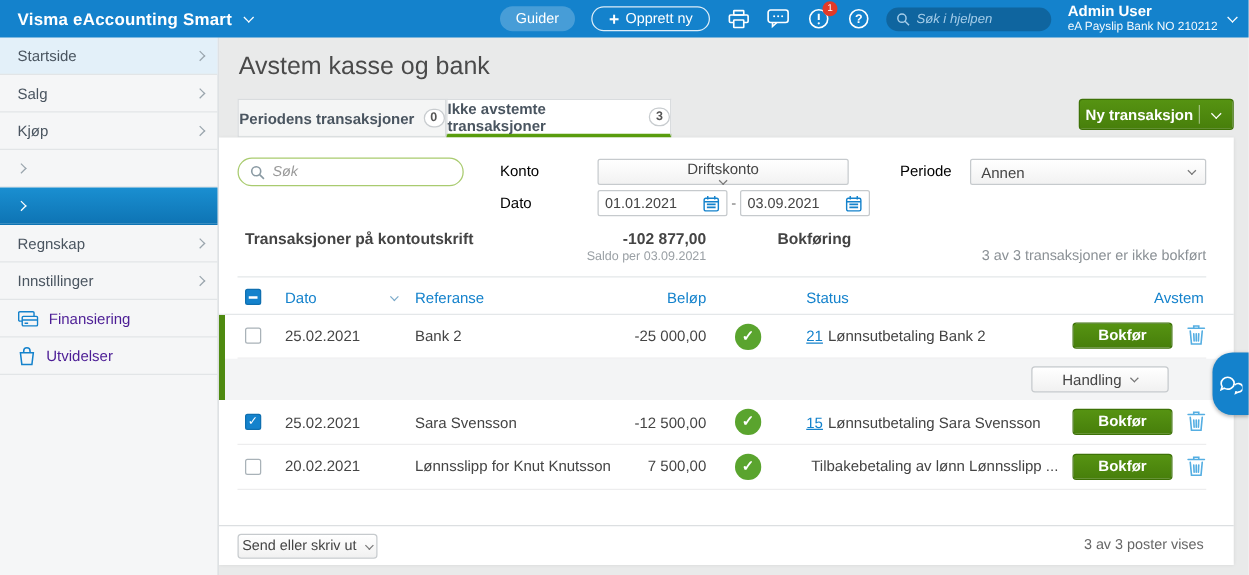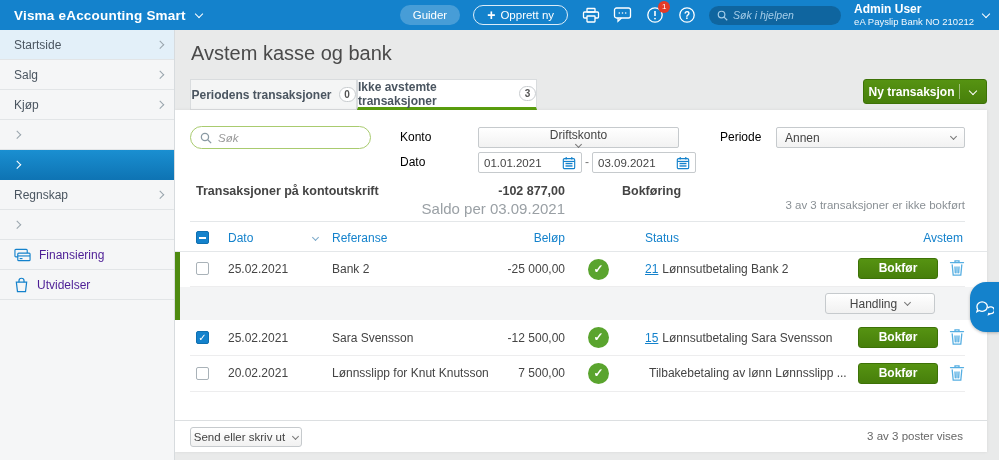--- a/index.html
+++ b/index.html
@@ -54,21 +54,21 @@
   .f-search input { flex:1; min-width:0; border:none; outline:none; font-size:11.5px; color:#555; font-family:inherit; background:transparent; }
   .f-search input::placeholder { color:#999; font-style:italic; }
   .flabel { position:absolute; font-size:12px; color:#000000; line-height:21px; }
   .select { background:linear-gradient(#fff,#f2f2f2); border:1px solid #c6cacd; border-radius:2px; display:flex; align-items:center; justify-content:space-between; padding:0 8px; font-size:12px; color:#444; height:21px; cursor:pointer; }
   .select .chv { color:#777; width:5px; height:5px; margin-top:-2px; }
   .dinput { background:#fff; border:1px solid #c6cacd; border-radius:2px; display:flex; align-items:center; justify-content:space-between; padding:0 5px; font-size:11.5px; color:#444; height:21px; }
 
   .bold { font-weight:700; }
   .sum-title { position:absolute; left:196px; top:184px; font-size:12.5px; color:#444; }
   .sum-amt { position:absolute; left:420px; top:184px; width:145px; text-align:right; font-size:12.5px; color:#444; }
-  .sum-saldo { position:absolute; left:400px; top:200px; width:165px; text-align:right; font-size:15px; color:#9aa0a5; }
+  .sum-saldo { position:absolute; left:400px; top:200px; width:165px; text-align:right; font-size:10px; color:#9aa0a5; }
   .sum-bok { position:absolute; left:622px; top:184px; font-size:12.5px; color:#444; }
   .sum-note { position:absolute; left:700px; top:199px; width:265px; text-align:right; font-size:11.5px; color:#8a9095; }
   .hdiv { position:absolute; height:1px; background:#e4e7e9; }
 
   .th { position:absolute; top:226px; line-height:25px; font-size:12px; color:#1482cc; }
   .cb { width:13px; height:13px; border:1px solid #a9b2b8; border-radius:2px; background:#fff; cursor:pointer; }
   .cb.checked, .cb.ind { background:#1482cc; border-color:#0f6fb0; }
   .cb.checked::after { content:"\2713"; display:block; color:#fff; font-size:10px; line-height:12px; text-align:center; }
   .cb.ind::after { content:""; display:block; width:7px; height:2px; background:#fff; margin:4.5px auto 0; }
 
@@ -170,20 +170,21 @@
     <span class="chv right"></span>
   </div>
   <div class="sb-item active">
     <span class="chv right"></span>
   </div>
   <div class="sb-item">
     <span class="lbl">Regnskap</span>
     <span class="chv right"></span>
   </div>
   <div class="sb-item">
+    <span class="lbl">Innstillinger</span>
     <span class="chv right"></span>
   </div>
   <div class="sb-item linkish">
     <svg width="17" height="14" viewBox="0 0 18 14" fill="none" stroke="#1482cc" stroke-width="1.2">
       <rect x="1" y="1" width="13" height="8" rx="1"></rect>
       <rect x="4" y="5" width="13" height="8" rx="1" fill="#f5f6f7"></rect>
       <line x1="4" y1="8" x2="17" y2="8"></line>
       <line x1="6" y1="10.8" x2="9" y2="10.8"></line>
     </svg>
     <span class="lbl">Finansiering</span>

